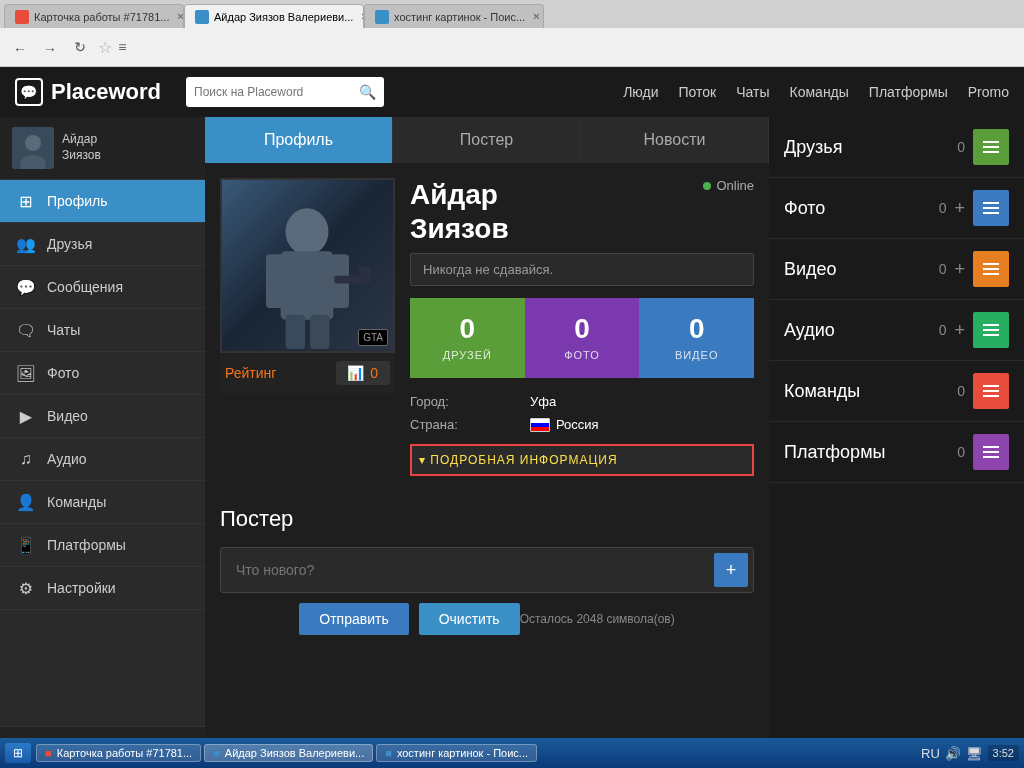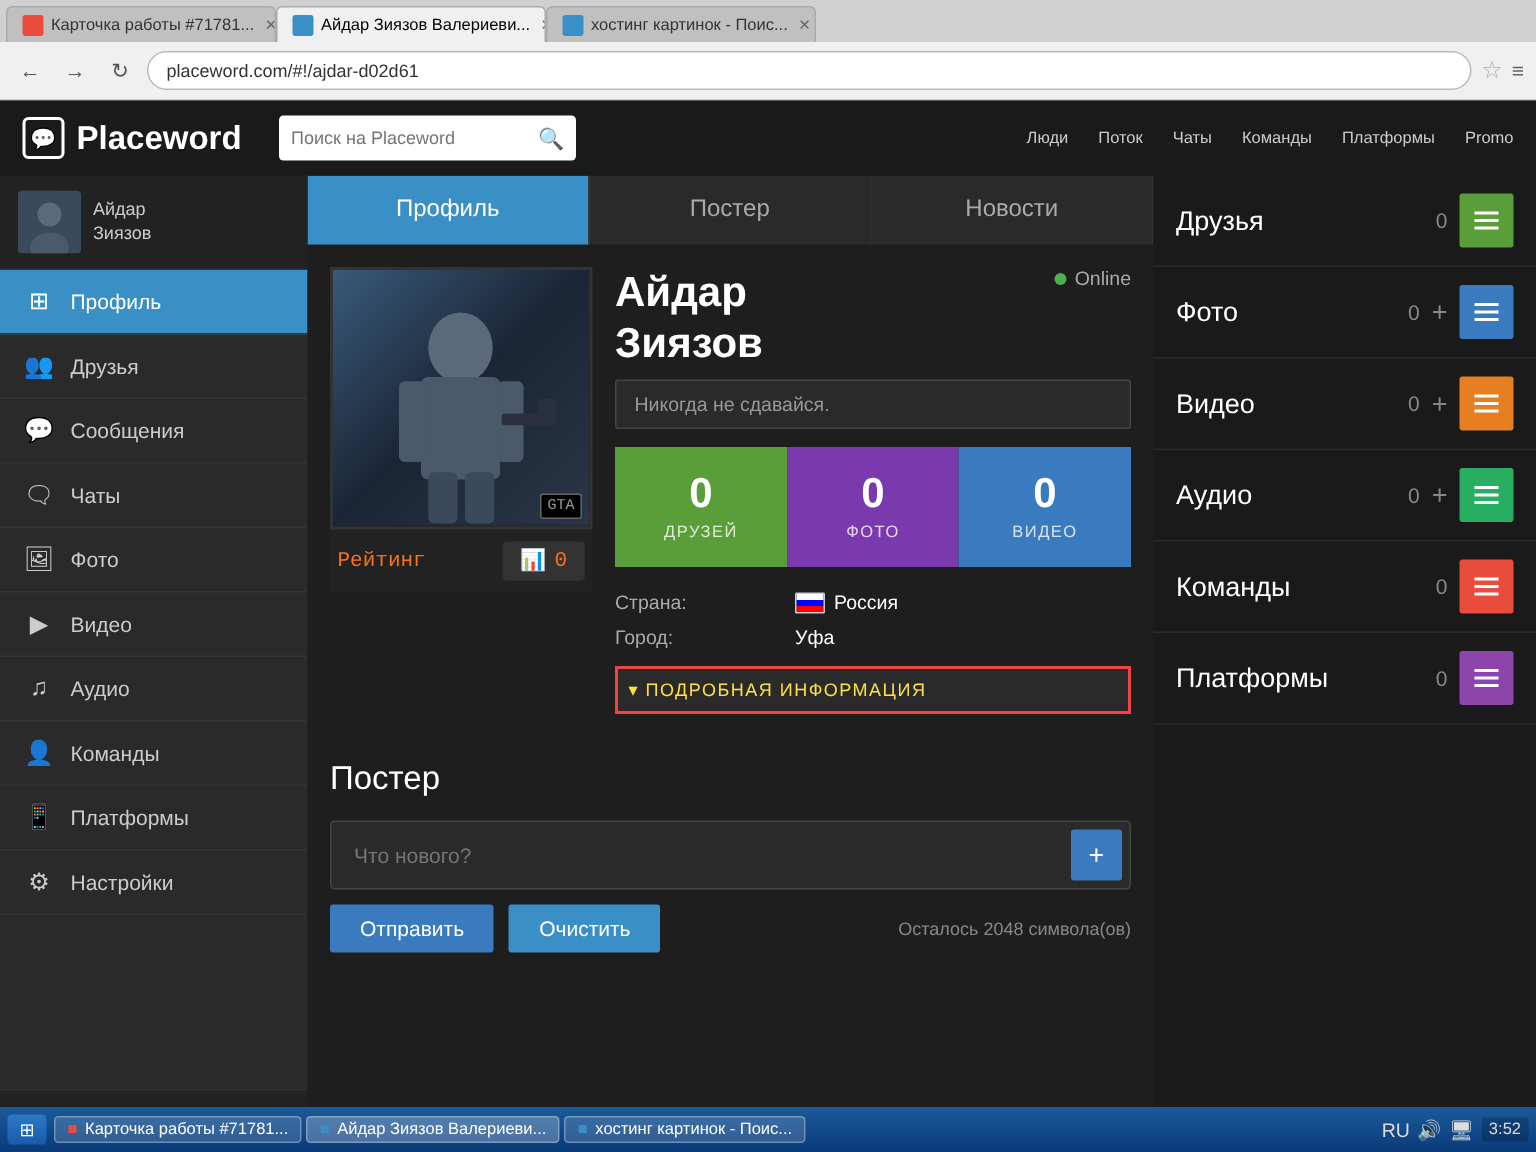--- a/index.html
+++ b/index.html
@@ -149,21 +149,21 @@
       font-size: 14px;
       cursor: pointer;
     }
     .nav-links {
       display: flex;
       gap: 20px;
       margin-left: auto;
     }
     .nav-link {
       color: #ccc;
-      font-size: 11px;
+      font-size: 14px;
       cursor: pointer;
       text-decoration: none;
     }
 
     
     .main-area {
       display: flex;
       flex: 1;
       overflow: hidden;
     }
@@ -484,21 +484,21 @@
       justify-content: center;
       color: #fff;
       font-size: 18px;
       cursor: pointer;
       border-radius: 2px;
       margin: 5px;
     }
     .poster-actions {
       display: flex;
       align-items: center;
-      justify-content: space-between;
+      justify-content: center;
       margin-top: 5px;
     }
     .poster-btns {
       display: flex;
       gap: 10px;
     }
     .poster-btn {
       padding: 8px 20px;
       font-size: 14px;
       cursor: pointer;
@@ -651,23 +651,20 @@
     <div class="browser-tab">
       <div class="tab-icon" style="background:#3a8fc7;"></div>
       <span>хостинг картинок - Поис...</span>
       <span class="tab-close">✕</span>
     </div>
   </div>
   <div class="browser-nav">
     <div class="nav-btn">←</div>
     <div class="nav-btn">→</div>
     <div class="nav-btn">↻</div>
-    <div class="address-bar">
-      <span>placeword.com/#!/ajdar-d02d61</span>
-    </div>
     <div class="star-btn">☆</div>
     <div class="ext-btn">≡</div>
   </div>
 </div>
 
 <div class="app-container">
 
   <div class="top-nav">
     <div class="logo-area">
       <div class="logo-icon">💬</div>
@@ -756,21 +753,21 @@
     <div class="center-content">
 
       <div class="profile-tabs">
         <div class="profile-tab active">Профиль</div>
         <div class="profile-tab">Постер</div>
         <div class="profile-tab">Новости</div>
       </div>
 
       <div class="profile-content">
 
-        <div style="display:flex;flex-direction:column;align-items:flex-start;font-family:Liberation Mono, monospace;">
+        <div style="display:flex;flex-direction:column;align-items:flex-start;">
           <div class="profile-photo">
             <div class="profile-photo-inner">
               <svg width="175" height="175" viewBox="0 0 175 175">
                 <defs>
                   <linearGradient id="bg" x1="0" y1="0" x2="1" y2="1">
                     <stop offset="0%" stop-color="#3a5a7a"></stop>
                     <stop offset="50%" stop-color="#1a2535"></stop>
                     <stop offset="100%" stop-color="#2a3545"></stop>
                   </linearGradient>
                 </defs>
@@ -822,29 +819,29 @@
               <span class="stat-label">ФОТО</span>
             </div>
             <div class="stat-box videos">
               <span class="stat-number">0</span>
               <span class="stat-label">ВИДЕО</span>
             </div>
           </div>
 
           <div class="profile-details">
             <div class="detail-row">
+              <span class="detail-label">Город:</span>
+              <span class="detail-value">Уфа</span>
+            </div>
+            <div class="detail-row">
               <span class="detail-label">Страна:</span>
               <span class="detail-value">
                 <span class="flag"></span>
                 <span>Россия</span>
               </span>
-            </div>
-            <div class="detail-row">
-              <span class="detail-label">Город:</span>
-              <span class="detail-value">Уфа</span>
             </div>
           </div>
 
           <div class="more-info-btn">▾  ПОДРОБНАЯ ИНФОРМАЦИЯ</div>
         </div>
       </div>
 
       <div class="poster-section">
         <div class="poster-title">Постер</div>
         <div class="poster-input-area">

